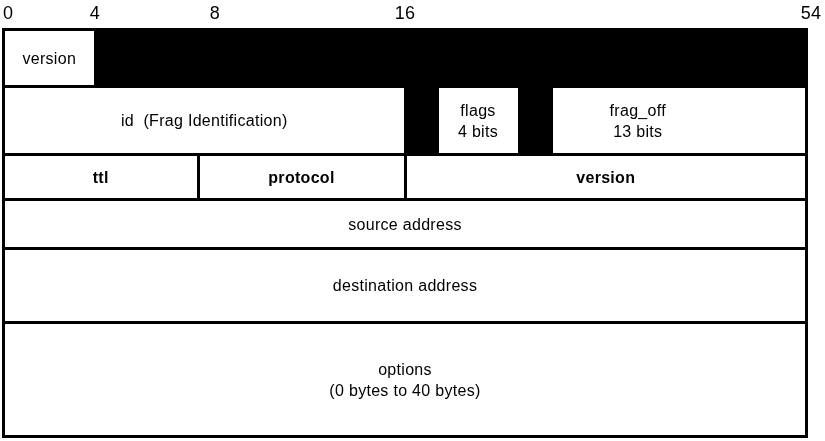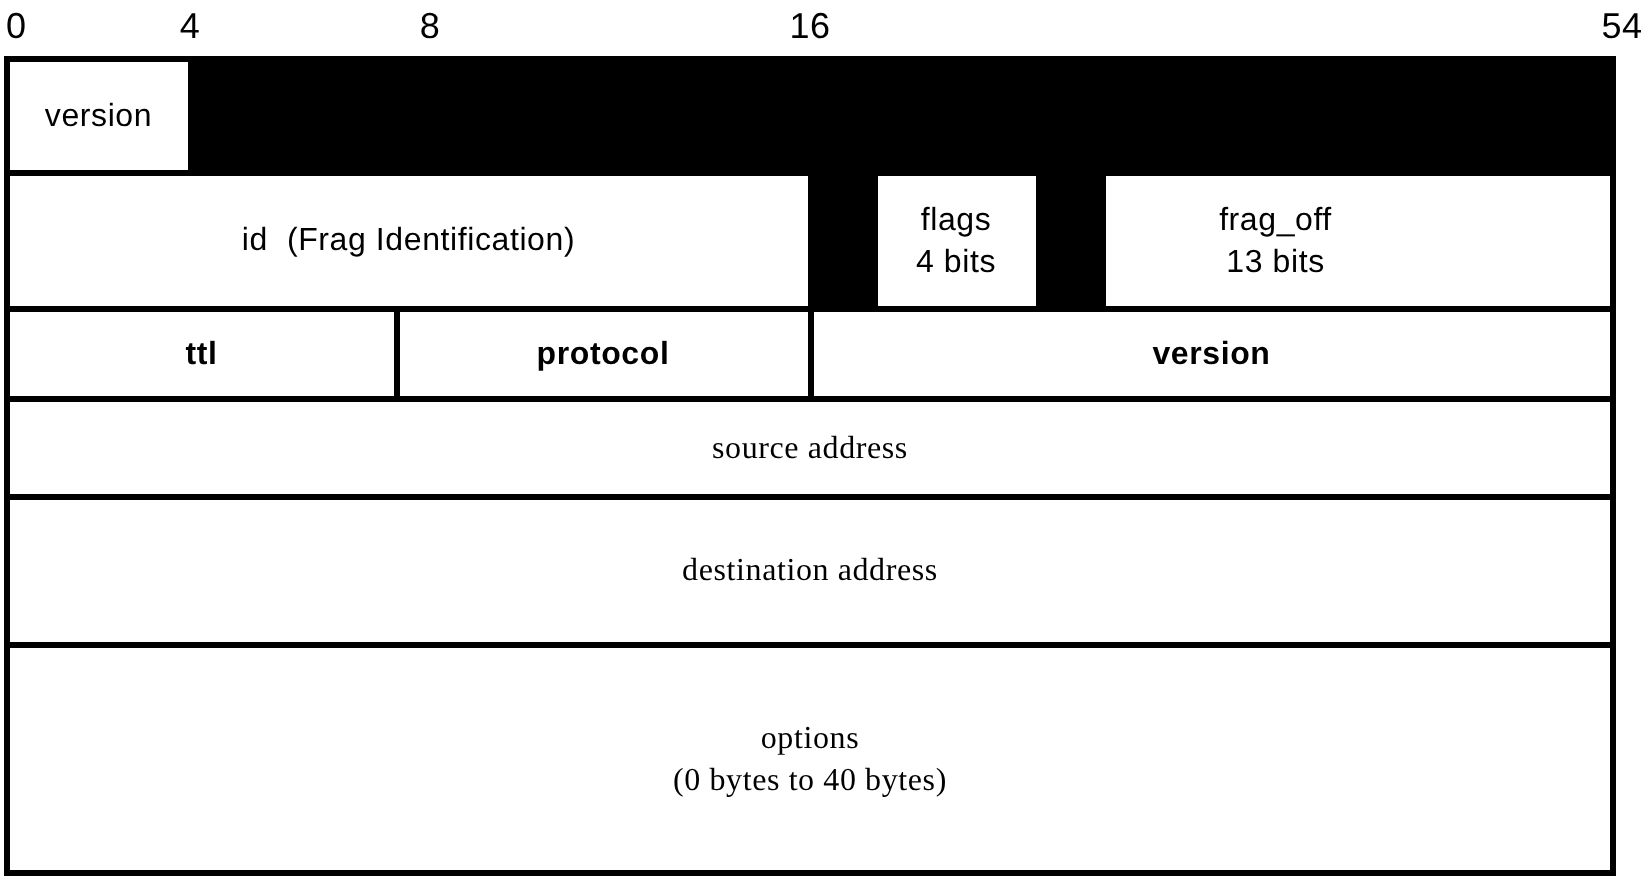--- a/index.html
+++ b/index.html
@@ -42,21 +42,21 @@
     background: #000000;          
     display: grid;
     grid-template-rows: 54px 65px 42px 46px 71px 1fr;
     gap: 3px;
     padding: 3px;
   }
   .prow { display: grid; gap: 3px; min-width: 0; }
   .prow.r1 { grid-template-columns: 88.5px 115px 189px 1fr; }
   .prow.r2 { grid-template-columns: 398.5px 79px 1fr; gap: 35px; }
   .prow.r3 { grid-template-columns: 191.5px 204px 1fr; font-weight: bold; }
-  .prow.r4, .prow.r5, .prow.r6 { grid-template-columns: 1fr; font-family: Liberation Serif, serif; }
+  .prow.r4, .prow.r5, .prow.r6 { grid-template-columns: 1fr; }
   .cell {
     background: #ffffff;
     display: flex;
     align-items: center;
     justify-content: center;
     text-align: center;
     font-size: 16px;
     line-height: 21px;
     letter-spacing: 0.3px;
     white-space: pre-wrap;        

